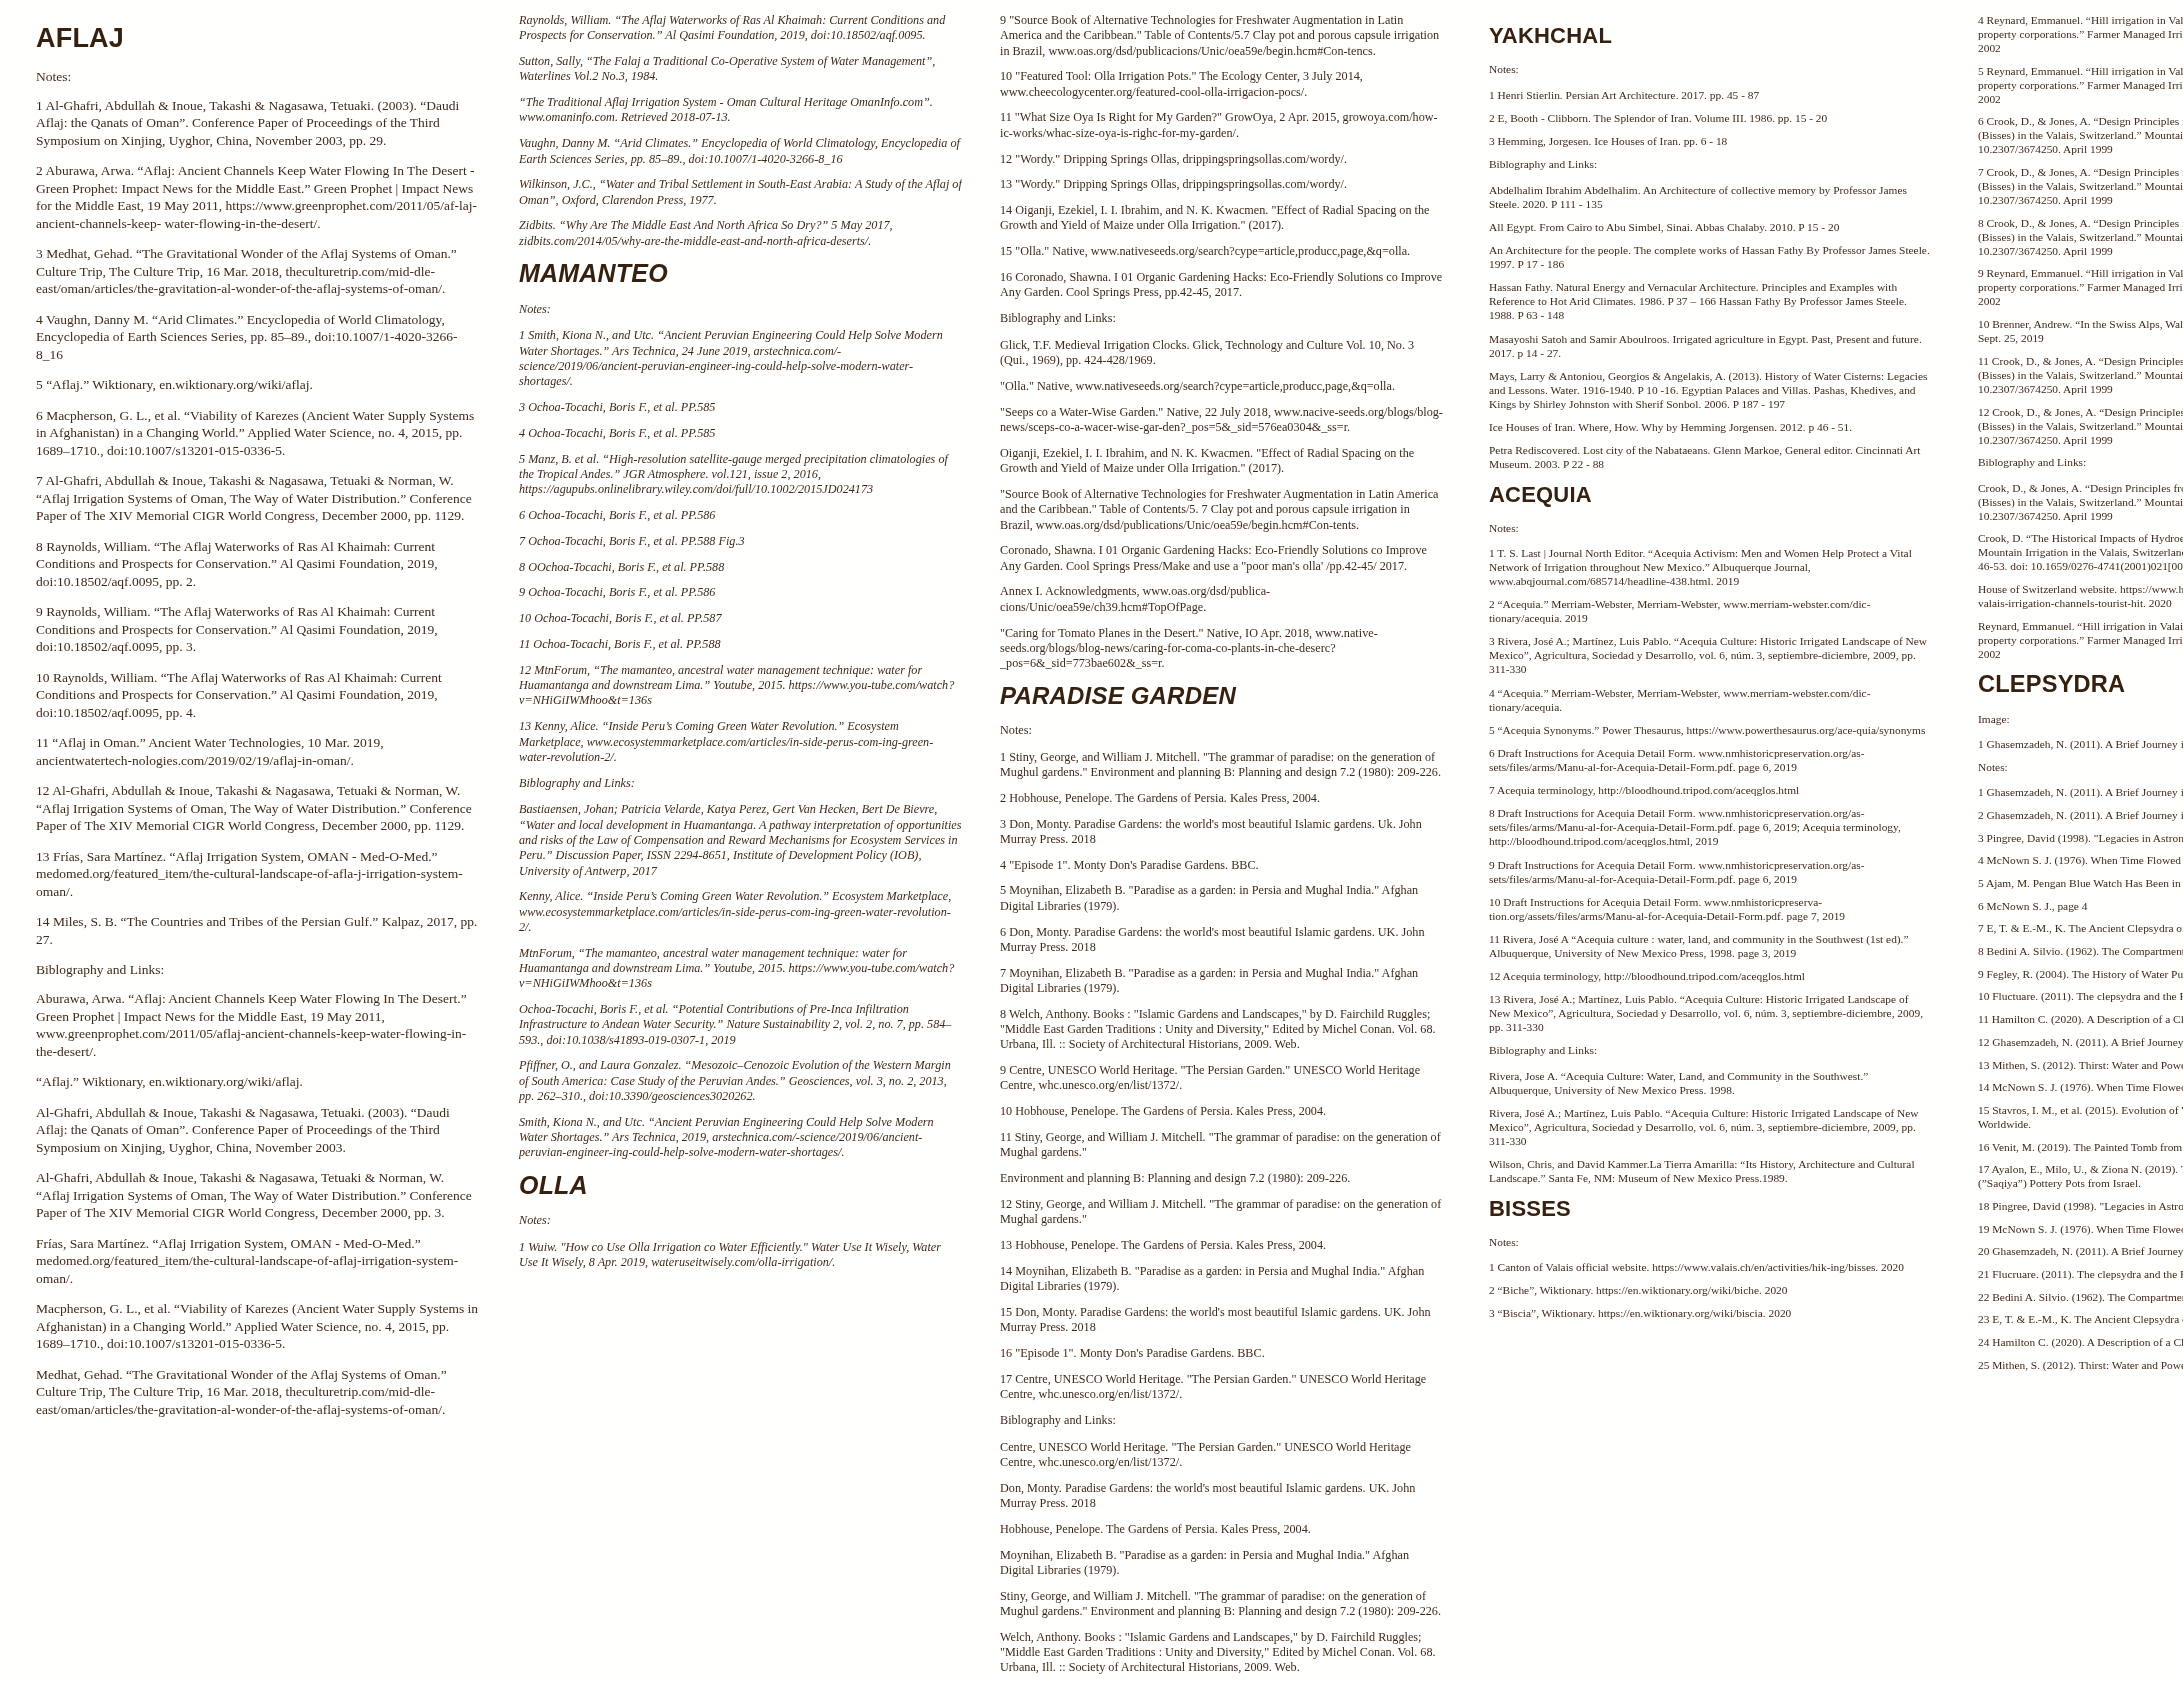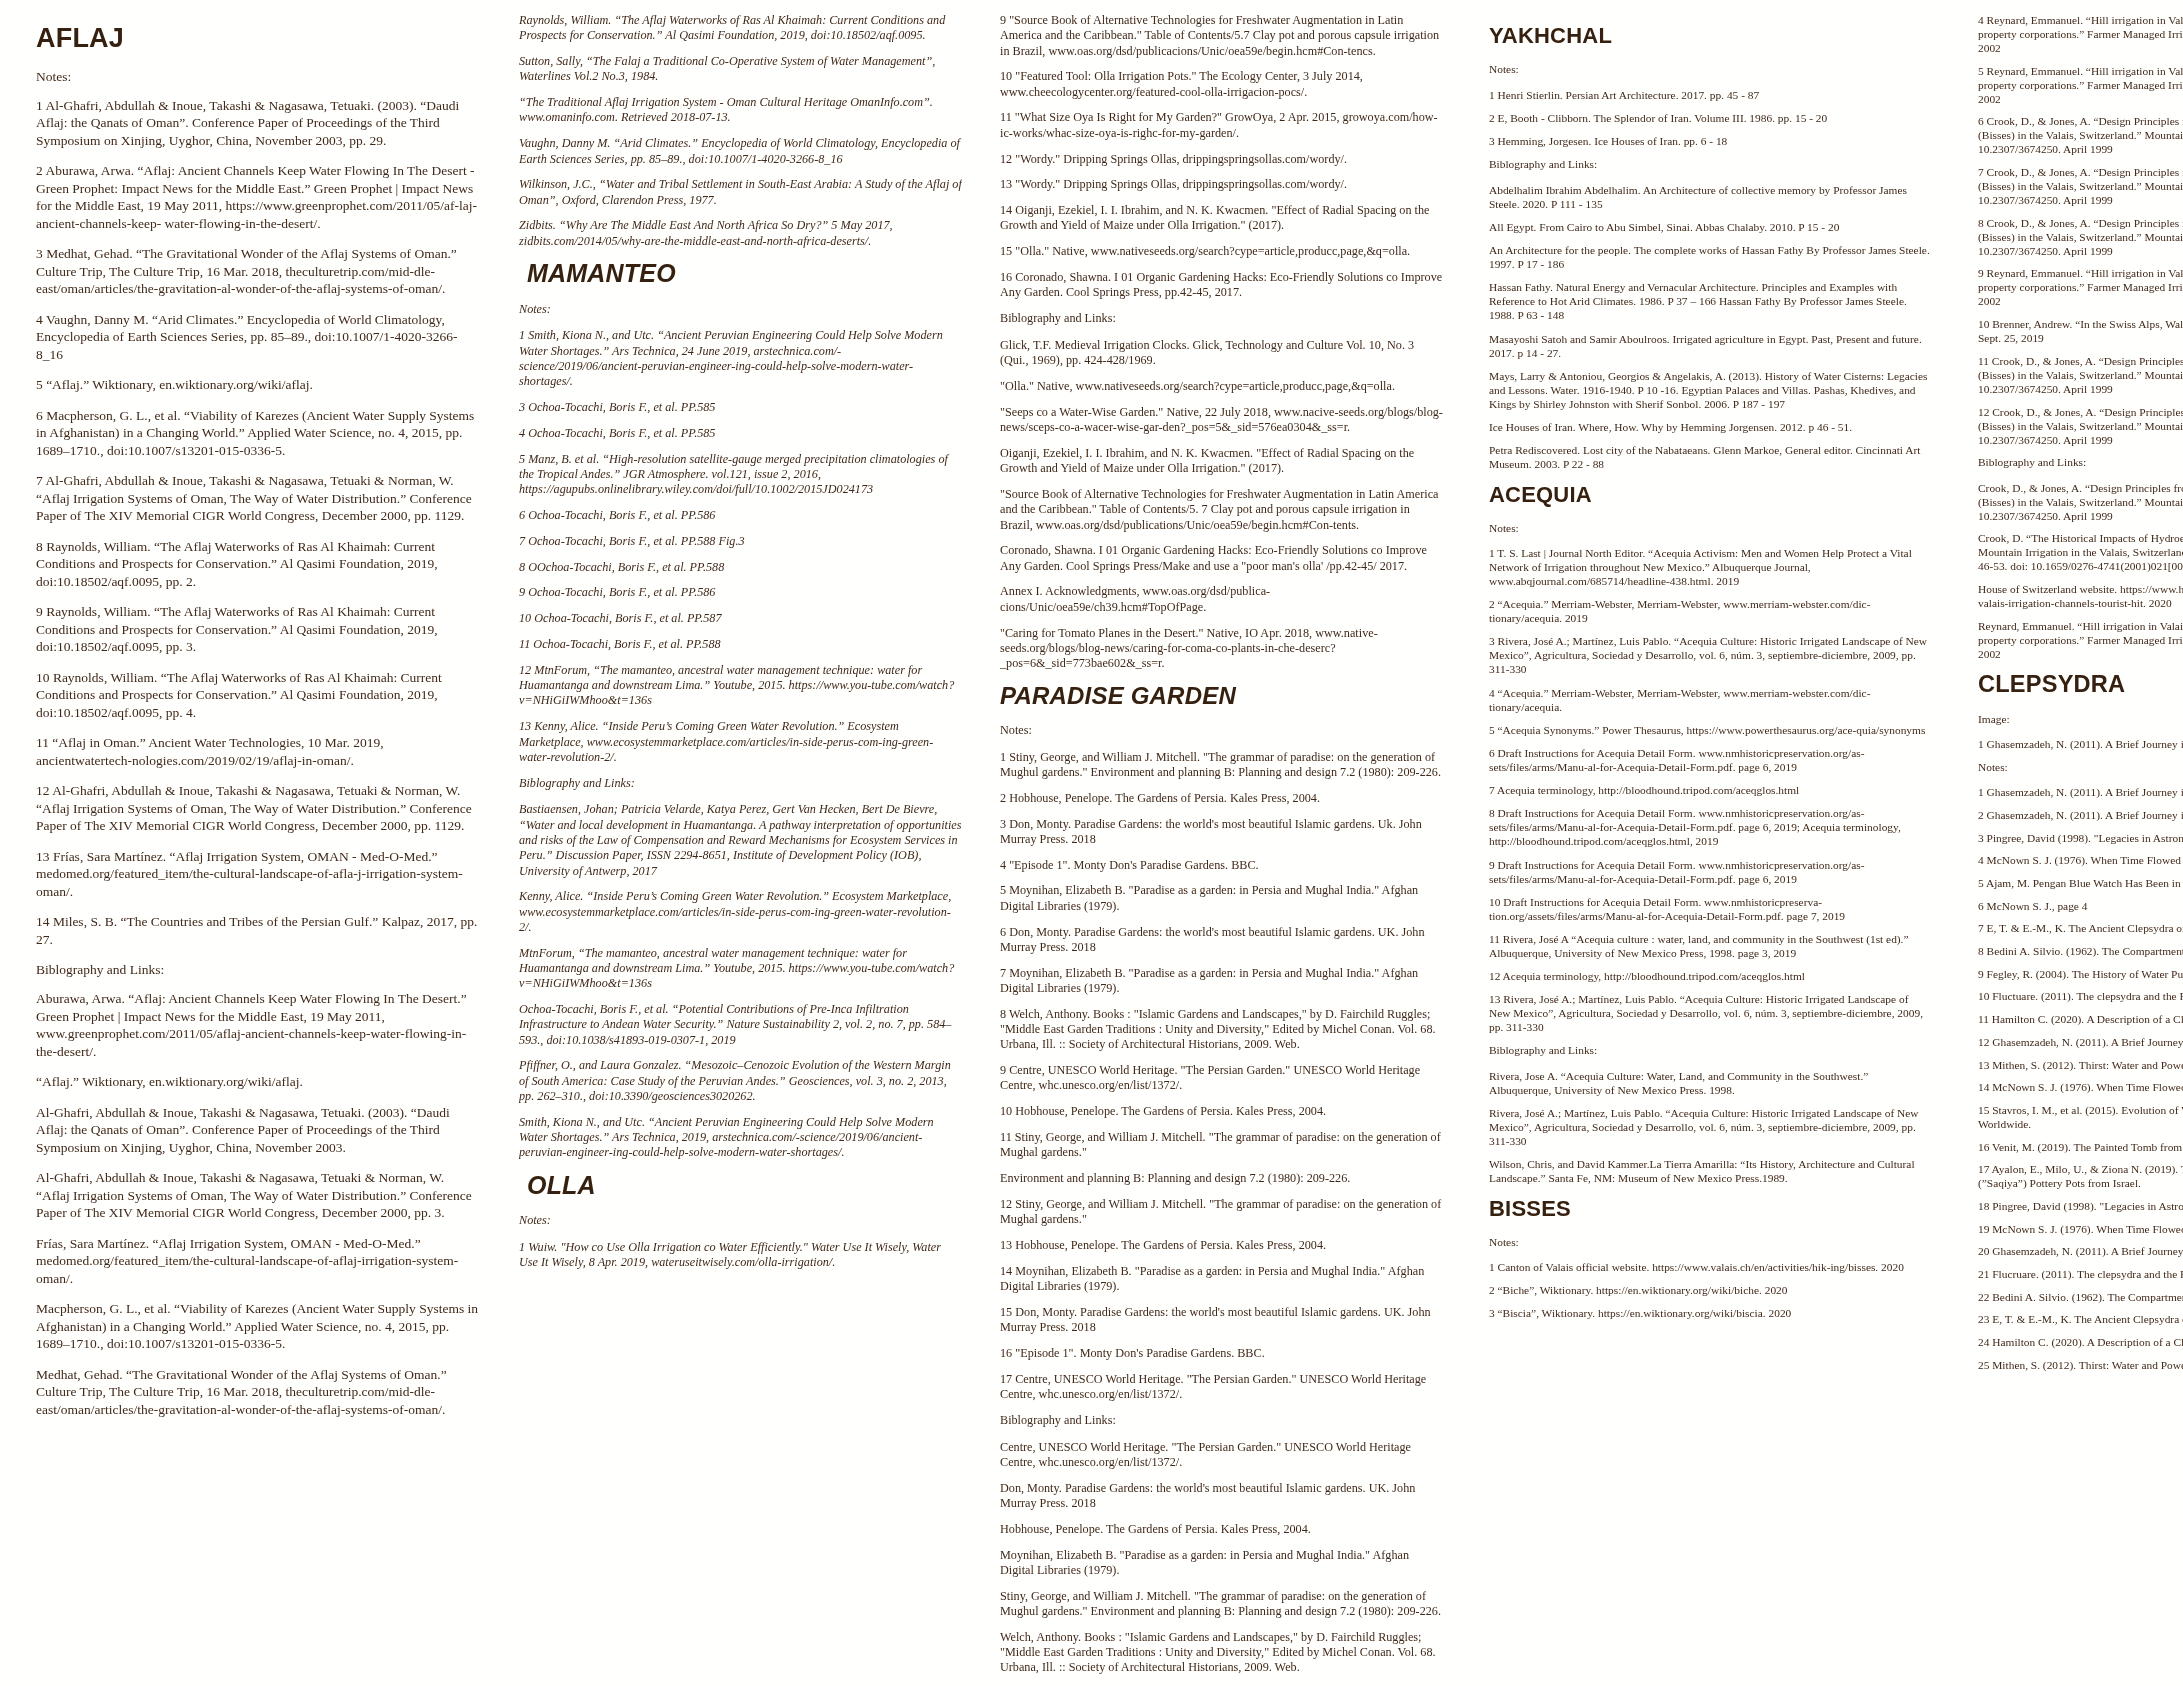--- a/index.html
+++ b/index.html
@@ -5,21 +5,21 @@
   html,body{margin:0;padding:0;background:#ffffff;}
   .page{position:relative;width:3457px;height:1687px;background:#fffffd;
         font-family:"Liberation Serif","DejaVu Serif",serif;color:#41291a;overflow:hidden;}
   .col{position:absolute;top:13px;height:1664px;overflow:hidden;}
   .sec{font-family:"Liberation Sans","DejaVu Sans",sans-serif;font-weight:bold;
        color:#36200f;letter-spacing:0.2px;margin:11.4px 0 15px 0;line-height:1.05;}
   .lbl{margin:0 0 11.4px 0;}
   .p{margin:0 0 10.5px 0;word-wrap:break-word;}
   
   .c0{font-size:13.5px;line-height:17.5px;} .c0 .sec{font-size:27px;} .c0 .p{margin-bottom:13px;}
-  .c1{font-size:12.2px;line-height:15.3px;} .c1 .sec{font-size:25px;margin-left:8px;}
+  .c1{font-size:12.2px;line-height:15.3px;} .c1 .sec{font-size:25px;}
   .c2{font-size:12.2px;line-height:15.3px;} .c2 .sec{font-size:24px;font-style:italic;}
   .c3{font-size:11.4px;line-height:14px;} .c3 .sec{font-size:22px;} .c3 .p{margin-bottom:9.2px;}
   .c4{font-size:11.4px;line-height:14px;} .c4 .sec{font-size:23.6px;} .c4 .p{margin-bottom:8.7px;}
 </style>
 </head>
 <body>
 
 <div class="page">
     <div class="col c0" style="left: 36px; width: 443px;">
       <div class="sec">AFLAJ</div>

